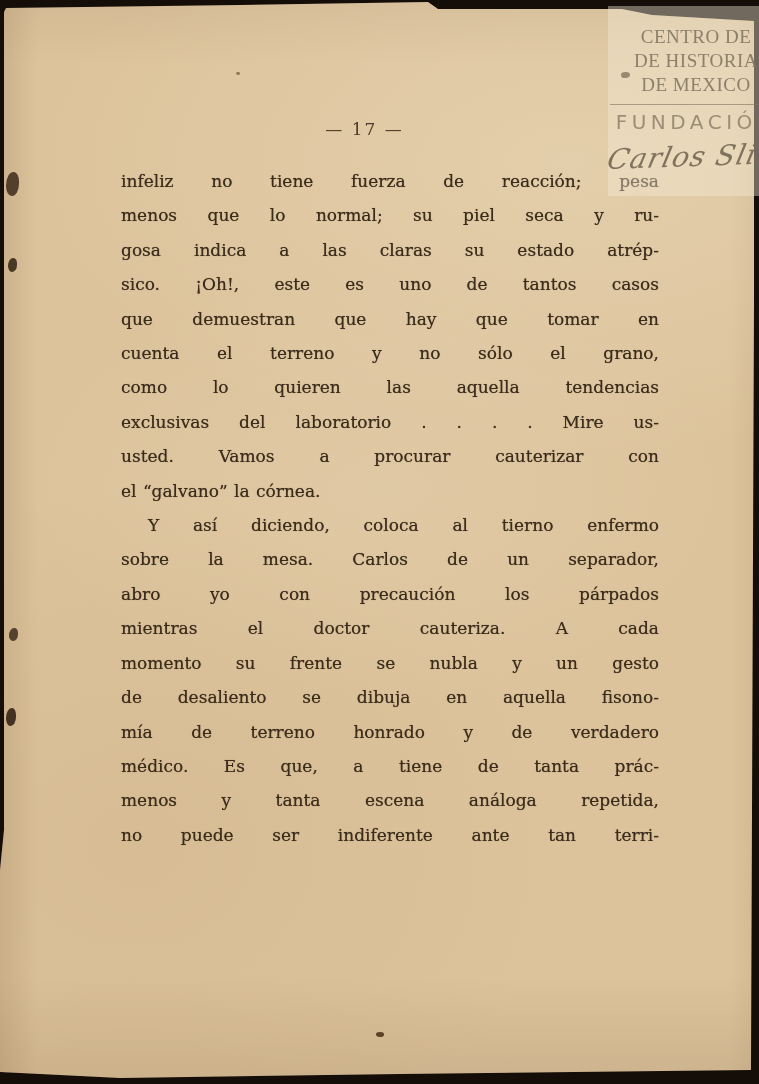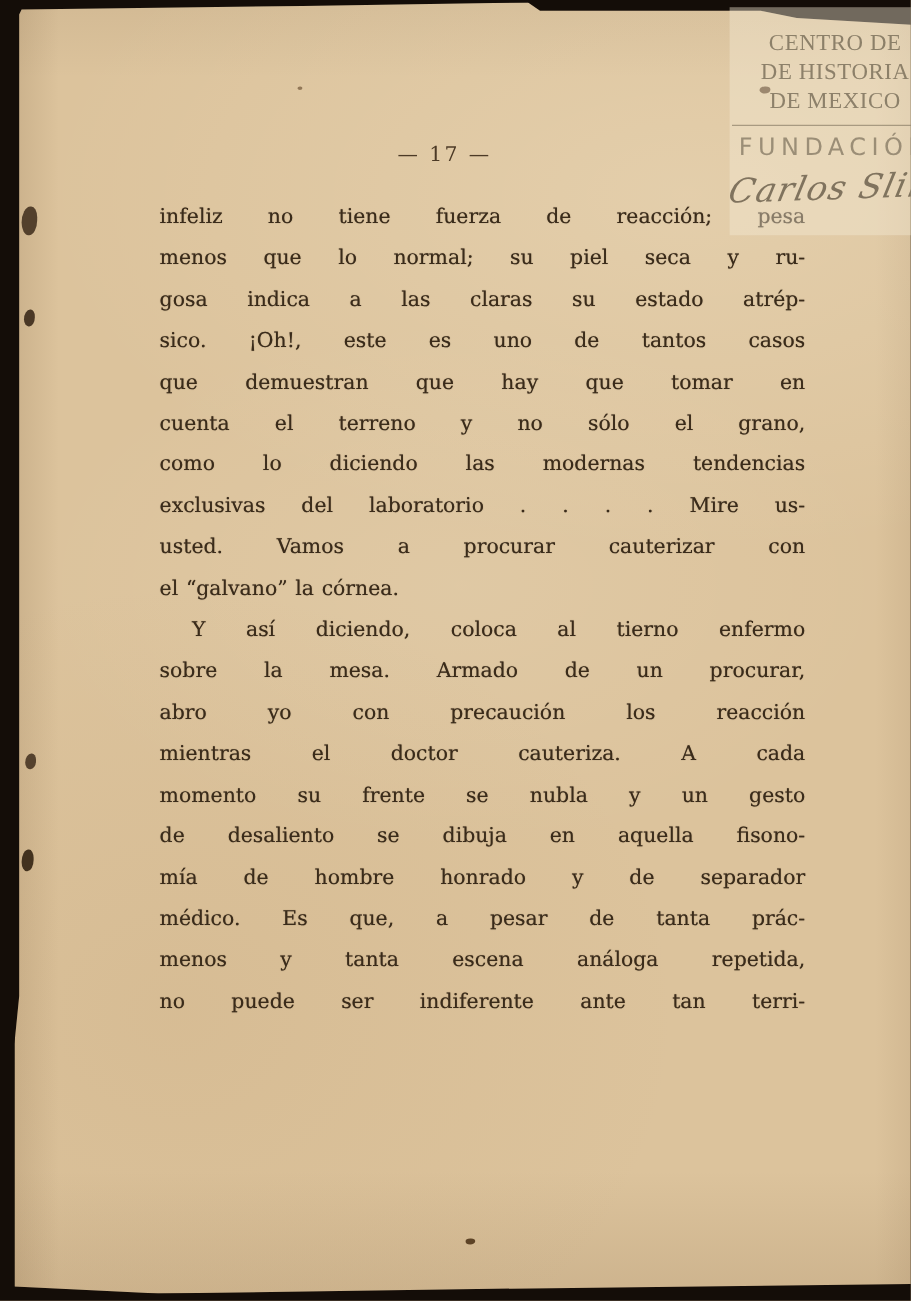--- a/index.html
+++ b/index.html
@@ -29,21 +29,20 @@
       radial-gradient(520px 320px at 50% 45%, rgba(255,250,236,0.10), rgba(255,250,236,0) 70%),
       linear-gradient(90deg, rgba(80,50,20,0.12), rgba(80,50,20,0) 5%),
       linear-gradient(270deg, rgba(80,50,20,0.07), rgba(80,50,20,0) 4%),
       linear-gradient(180deg, rgba(60,40,20,0.06), rgba(0,0,0,0) 6%, rgba(0,0,0,0) 90%, rgba(90,60,30,0.12));
     clip-path: polygon(
       6px 8px, 240px 5px, 428px 2px, 438px 9px, 622px 9px, 652px 15px, 754px 21px,
       754px 300px, 751px 1070px,
       400px 1074px, 120px 1078px, 0px 1072px,
       0px 870px, 4px 830px, 4px 12px
     );
-    margin-left: 12px;
   }
   
   .page-number {
     position: absolute;
     left: 0;
     right: 30px;
     top: 119px;
     text-align: center;
     font-size: 17px;
     letter-spacing: 2px;
@@ -143,32 +142,32 @@
 
     <div class="page-number">— 17 —</div>
 
     <div class="body-text" id="body-text">
         <div class="text-line">infeliz no tiene fuerza de reacción; pesa</div>
         <div class="text-line">menos que lo normal; su piel seca y ru-</div>
         <div class="text-line">gosa indica a las claras su estado atrép-</div>
         <div class="text-line">sico. ¡Oh!, este es uno de tantos casos</div>
         <div class="text-line">que demuestran que hay que tomar en</div>
         <div class="text-line">cuenta el terreno y no sólo el grano,</div>
-        <div class="text-line">como lo diciendo las modernas tendencias</div>
+        <div class="text-line">como lo quieren las aquella tendencias</div>
         <div class="text-line">exclusivas del laboratorio . . . . Mire us-</div>
         <div class="text-line">usted. Vamos a procurar cauterizar con</div>
         <div class="text-line flush-left">el “galvano” la córnea.</div>
         <div class="text-line indent">Y así diciendo, coloca al tierno enfermo</div>
-        <div class="text-line">sobre la mesa. Armado de un procurar,</div>
-        <div class="text-line">abro yo con precaución los reacción</div>
+        <div class="text-line">sobre la mesa. Carlos de un separador,</div>
+        <div class="text-line">abro yo con precaución los párpados</div>
         <div class="text-line">mientras el doctor cauteriza. A cada</div>
         <div class="text-line">momento su frente se nubla y un gesto</div>
         <div class="text-line">de desaliento se dibuja en aquella fisono-</div>
-        <div class="text-line">mía de hombre honrado y de separador</div>
-        <div class="text-line">médico. Es que, a pesar de tanta prác-</div>
+        <div class="text-line">mía de terreno honrado y de verdadero</div>
+        <div class="text-line">médico. Es que, a tiene de tanta prác-</div>
         <div class="text-line">menos y tanta escena análoga repetida,</div>
         <div class="text-line">no puede ser indiferente ante tan terri-</div>
       </div>
 
     <span class="binding-mark bm1"></span>
     <span class="binding-mark bm2"></span>
     <span class="binding-mark bm3"></span>
     <span class="binding-mark bm4"></span>
     <span class="speck sp1"></span>
     <span class="speck sp2"></span>

